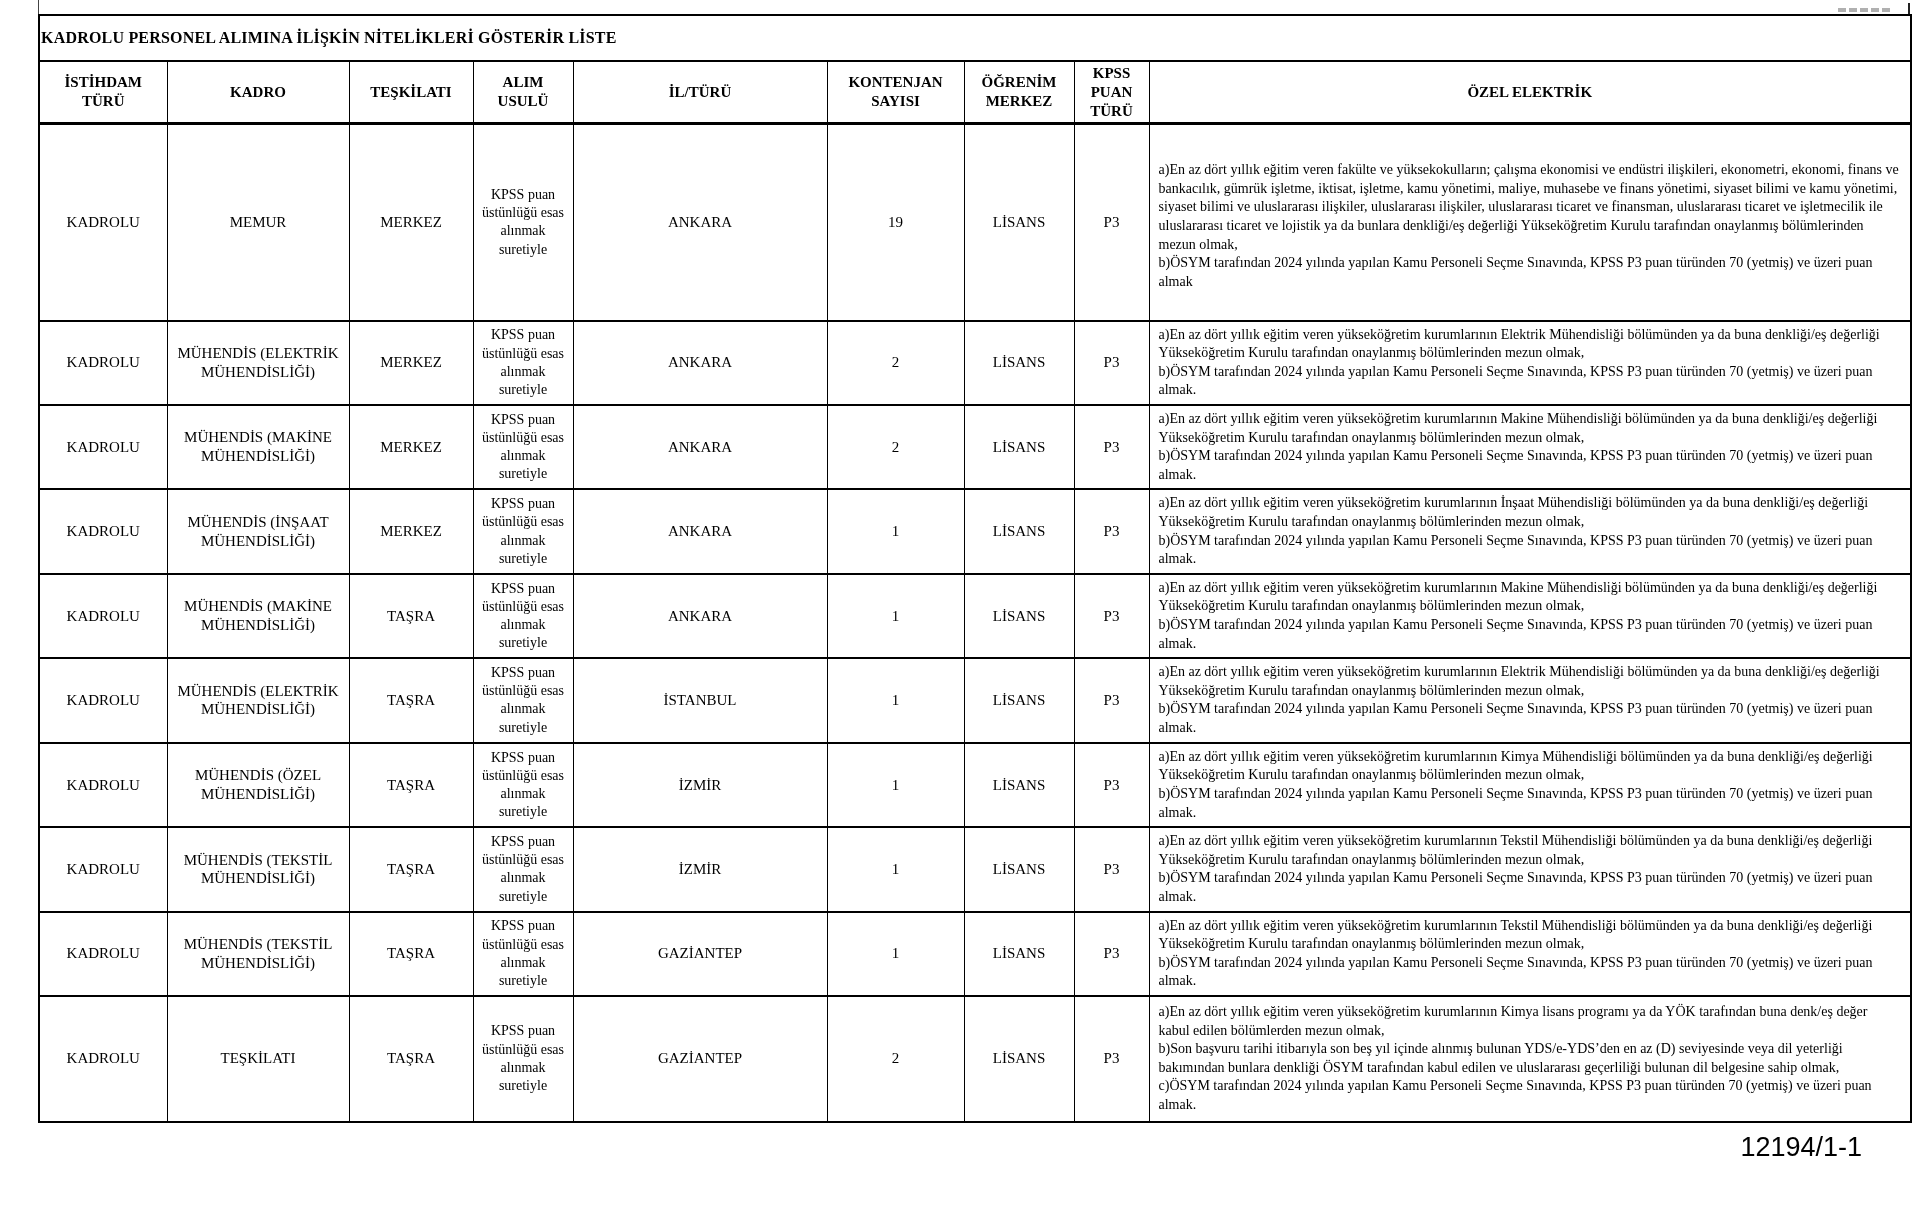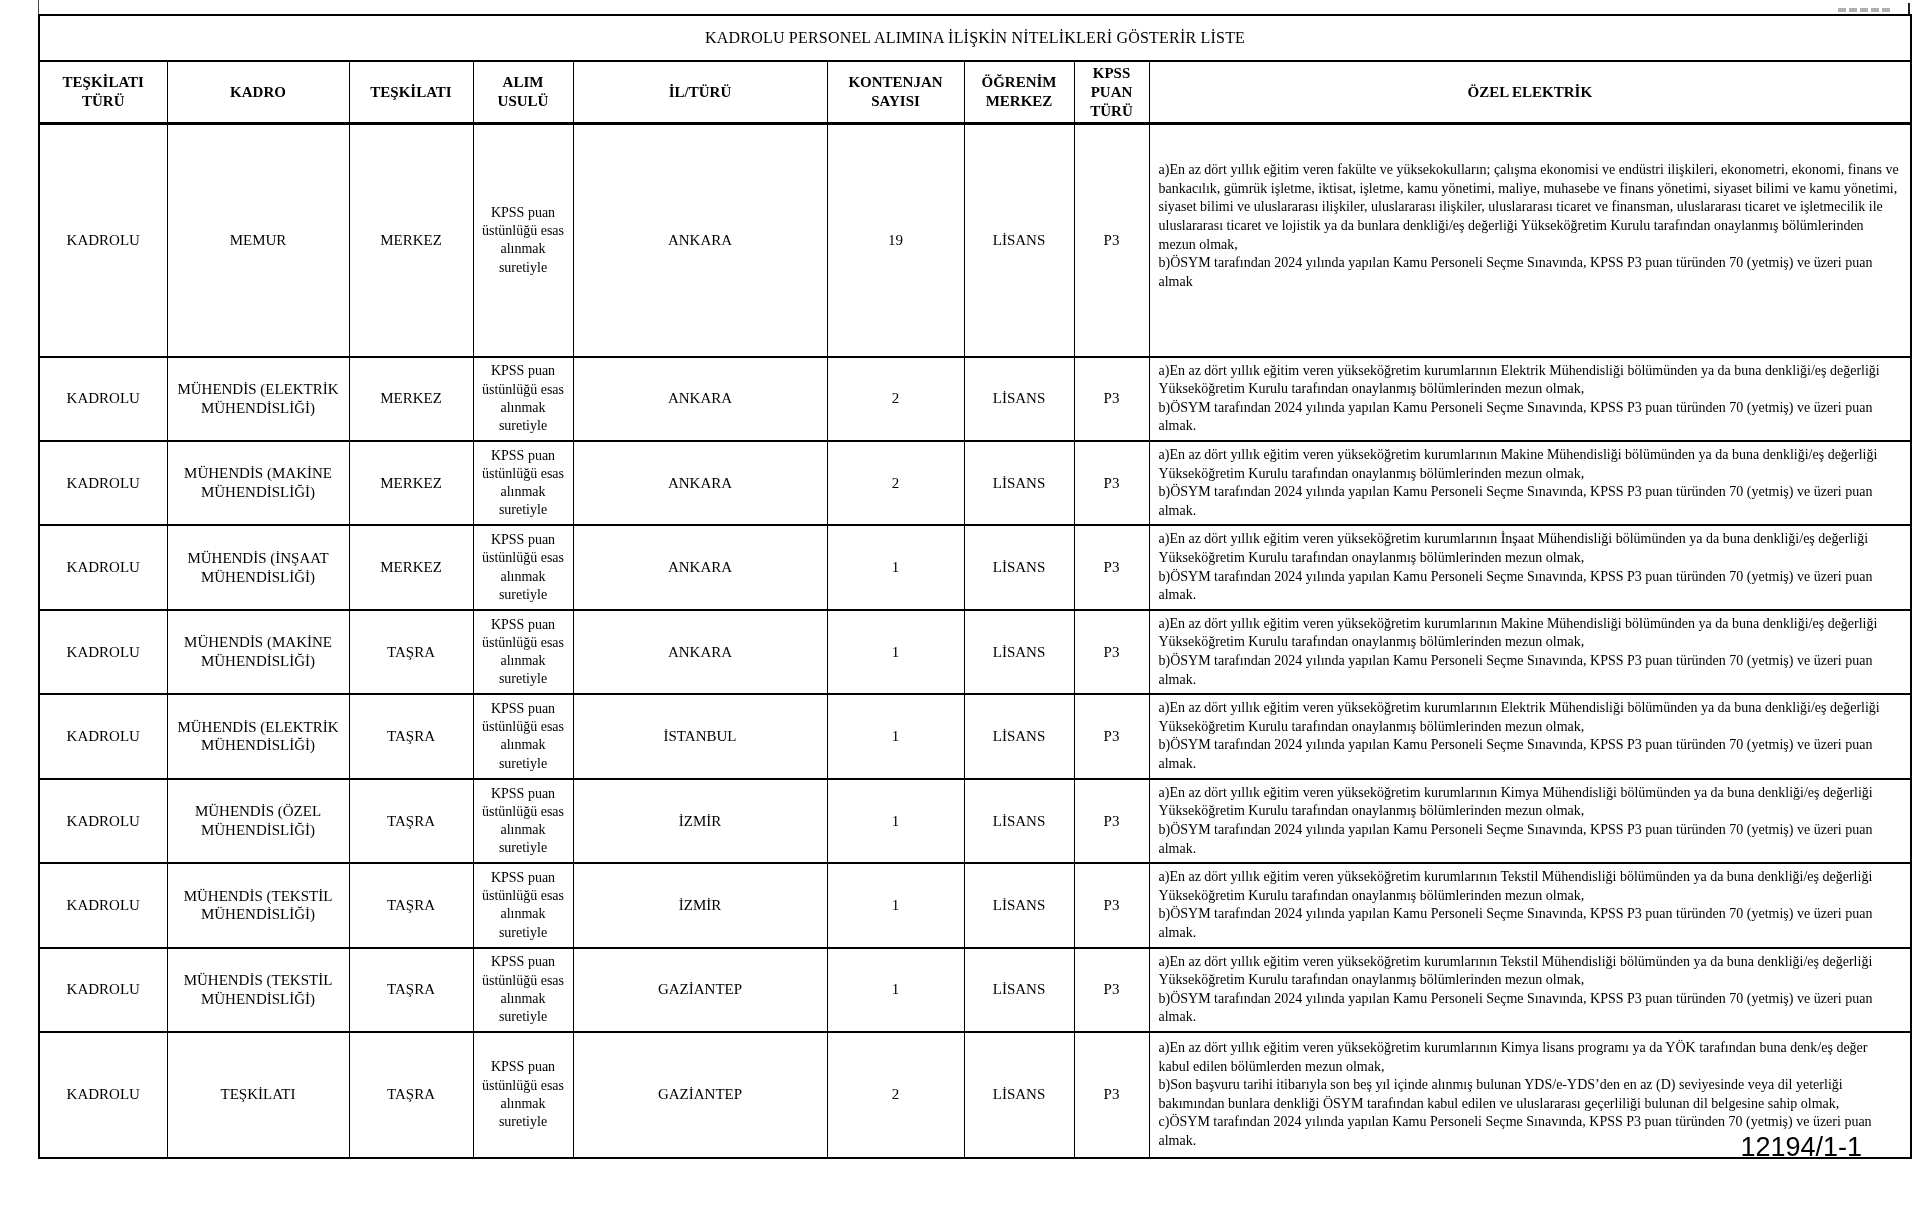--- a/index.html
+++ b/index.html
@@ -13,40 +13,40 @@
     border-collapse:collapse;table-layout:fixed;
     border:2px solid #000;
   }
   .doc-table td,.doc-table th{
     border:1px solid #000;
     vertical-align:middle;
     overflow:hidden;
   }
   .title-row td{
     border-bottom:2px solid #000;
-    height:42px;text-align:center;
-    font-weight:normal;font-size:16px;letter-spacing:.2px;
+    height:42px;text-align:left;
+    font-weight:bold;font-size:16px;letter-spacing:.2px;
   }
   .head-row th{
     height:52px;text-align:center;
     font-weight:bold;font-size:15px;line-height:1.25;
     padding:2px 6px;
     border-bottom:3px solid #000;
   }
   tbody tr{border-top:2px solid #000;}
   tbody td{
     text-align:center;font-size:15px;line-height:1.25;
     padding:4px 5px;
   }
   tbody td.c-alim{font-size:14px;line-height:1.3;}
   tbody td.c-sartlar{
     text-align:left;font-size:14px;line-height:1.33;
     padding:4px 9px;white-space:pre-line;vertical-align:middle;
   }
-  tbody tr.row-tall td.c-sartlar{padding-top:36px;padding-bottom:64px;}
+  tbody tr.row-tall td.c-sartlar{padding-top:36px;padding-bottom:28px;}
   tbody tr.row-last td.c-sartlar{padding-top:6px;padding-bottom:6px;}
   .footer-code{
     position:absolute;right:58px;top:1132px;
     font-size:27px;font-family:Liberation Sans, sans-serif;
   }
   .scan-artifact{
     position:absolute;left:1838px;top:8px;width:52px;height:0;
     border-top:4px dashed #b0b0b0;
   }
   .edge-tick-left{position:absolute;left:38px;top:0;width:1px;height:14px;background:#444;}
@@ -69,21 +69,21 @@
     <col style="width:137px">
     <col style="width:110px">
     <col style="width:75px">
     <col style="width:762px">
   </colgroup>
   <thead>
     <tr class="title-row">
       <td colspan="9">KADROLU PERSONEL ALIMINA İLİŞKİN NİTELİKLERİ GÖSTERİR LİSTE</td>
     </tr>
     <tr class="head-row">
-      <th>TEŞKİLATI TÜRÜ</th>
+      <th>İSTİHDAM TÜRÜ</th>
       <th>KADRO</th>
       <th>TEŞKİLATI</th>
       <th>ALIM USULÜ</th>
       <th>İL/TÜRÜ</th>
       <th>KONTENJAN SAYISI</th>
       <th>ÖĞRENİM MERKEZ</th>
       <th>KPSS PUAN TÜRÜ</th>
       <th>ÖZEL ELEKTRİK</th>
     </tr>
   </thead>

